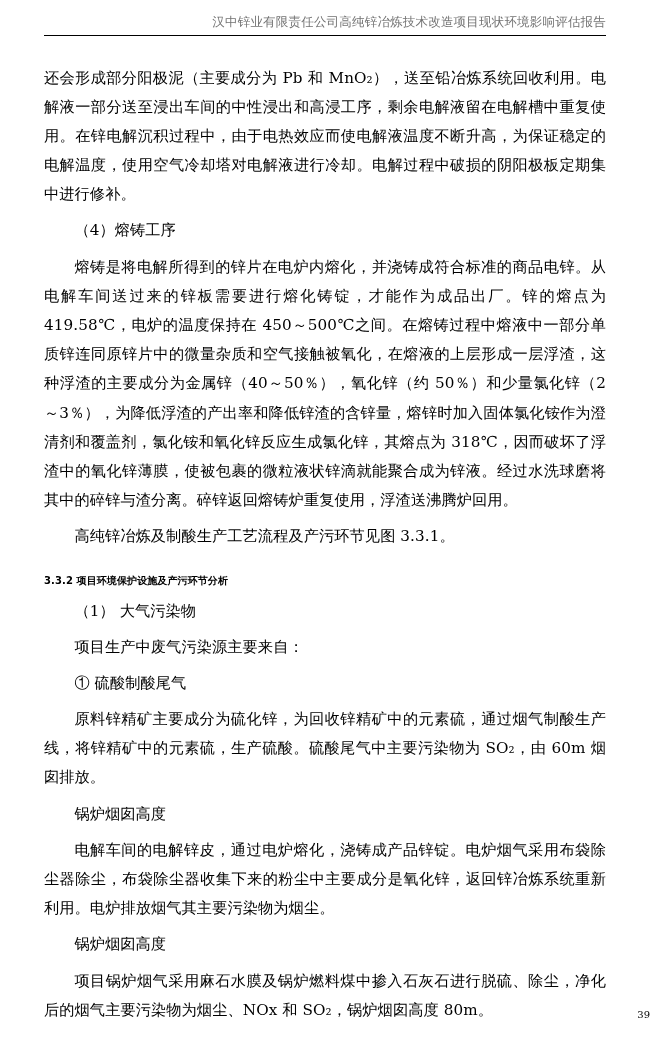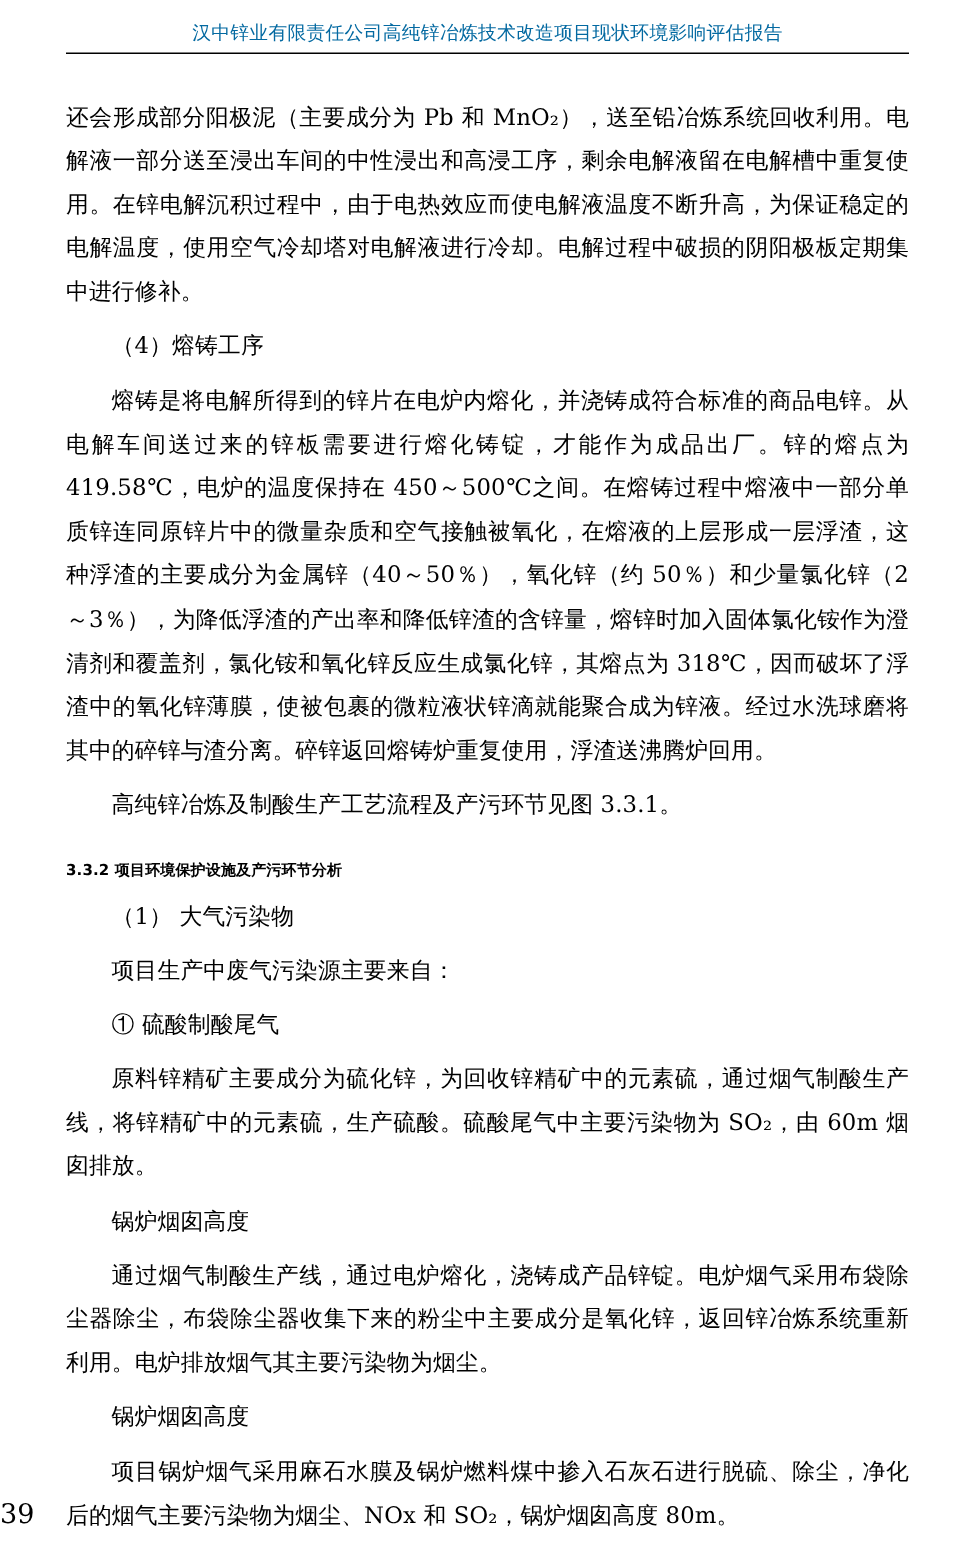--- a/index.html
+++ b/index.html
@@ -16,26 +16,26 @@
     overflow: hidden;
   }
   .page {
     position: relative;
     width: 650px;
     height: 1044px;
     box-sizing: border-box;
     padding: 0 44px;
   }
   .header {
-    text-align: center;
+    text-align: right;
     font-size: 12.5px;
     line-height: 1.4;
     padding-top: 13px;
     letter-spacing: 0.2px;
-    color: #0369a1;
+    color: #737373;
   }
   .header-rule {
     border: 0;
     border-top: 1px solid #000;
     margin: 4px 0 0 0;
     height: 0;
   }
   .body-text {
     margin-top: 28px;
     font-size: 15.2px;
@@ -60,22 +60,22 @@
     font-family: "DejaVu Sans", "Liberation Sans", sans-serif;
   }
   .gap-top {
     margin-top: 7px;
   }
   .footer {
     position: absolute;
     left: 0;
     right: 0;
     bottom: 24px;
-    text-align: left;
-    font-size: 18px;
+    text-align: right;
+    font-size: 10px;
     font-family: "DejaVu Serif", "Liberation Serif", serif;
   }
 </style>
 </head>
 <body>
 
 <div class="page">
 
   <div class="header">
     <div>汉中锌业有限责任公司高纯锌冶炼技术改造项目现状环境影响评估报告</div>
@@ -88,21 +88,21 @@
     <p class="indent gap-top">熔铸是将电解所得到的锌片在电炉内熔化，并浇铸成符合标准的商品电锌。从电解车间送过来的锌板需要进行熔化铸锭，才能作为成品出厂。锌的熔点为 419.58℃，电炉的温度保持在 450～500℃之间。在熔铸过程中熔液中一部分单质锌连同原锌片中的微量杂质和空气接触被氧化，在熔液的上层形成一层浮渣，这种浮渣的主要成分为金属锌（40～50％），氧化锌（约 50％）和少量氯化锌（2～3％），为降低浮渣的产出率和降低锌渣的含锌量，熔锌时加入固体氯化铵作为澄清剂和覆盖剂，氯化铵和氧化锌反应生成氯化锌，其熔点为 318℃，因而破坏了浮渣中的氧化锌薄膜，使被包裹的微粒液状锌滴就能聚合成为锌液。经过水洗球磨将其中的碎锌与渣分离。碎锌返回熔铸炉重复使用，浮渣送沸腾炉回用。</p>
     <p class="indent gap-top">高纯锌冶炼及制酸生产工艺流程及产污环节见图 3.3.1。</p>
 
     <p class="heading">3.3.2 项目环境保护设施及产污环节分析</p>
 
     <p class="indent gap-top">（1）  大气污染物</p>
     <p class="indent gap-top">项目生产中废气污染源主要来自：</p>
     <p class="indent gap-top">①  硫酸制酸尾气</p>
     <p class="indent gap-top">原料锌精矿主要成分为硫化锌，为回收锌精矿中的元素硫，通过烟气制酸生产线，将锌精矿中的元素硫，生产硫酸。硫酸尾气中主要污染物为 SO₂，由 60m 烟囱排放。</p>
     <p class="indent gap-top">锅炉烟囱高度</p>
-    <p class="indent gap-top">通过烟气制酸生产线，通过电炉熔化，浇铸成产品锌锭。电炉烟气采用布袋除尘器除尘，布袋除尘器收集下来的粉尘中主要成分是氧化锌，返回锌冶炼系统重新利用。电炉排放烟气其主要污染物为烟尘。</p>
+    <p class="indent gap-top">电解车间的电解锌皮，通过电炉熔化，浇铸成产品锌锭。电炉烟气采用布袋除尘器除尘，布袋除尘器收集下来的粉尘中主要成分是氧化锌，返回锌冶炼系统重新利用。电炉排放烟气其主要污染物为烟尘。</p>
     <p class="indent gap-top">锅炉烟囱高度</p>
     <p class="indent gap-top">项目锅炉烟气采用麻石水膜及锅炉燃料煤中掺入石灰石进行脱硫、除尘，净化后的烟气主要污染物为烟尘、NOx 和 SO₂，锅炉烟囱高度 80m。</p>
   </div>
 
   <div class="footer">
     <span>39</span>
   </div>
 
 </div>
 

